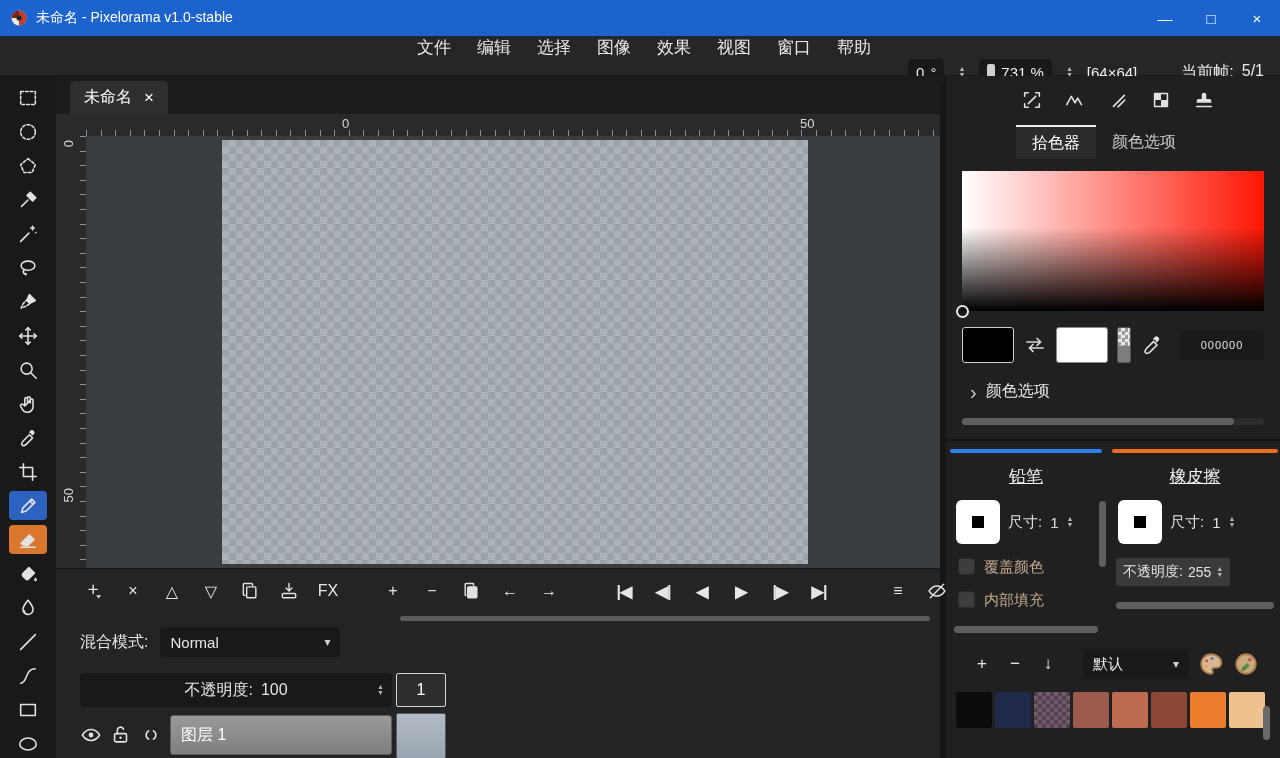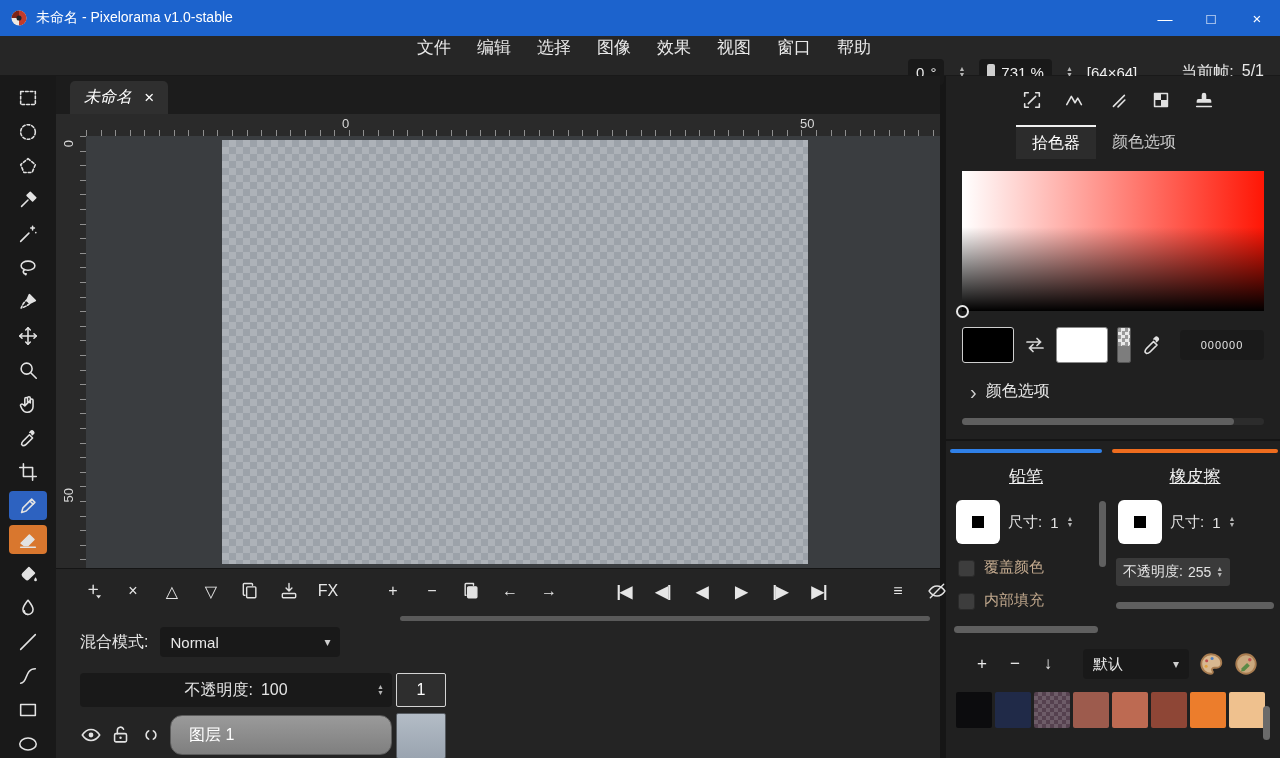--- a/index.html
+++ b/index.html
@@ -36,21 +36,21 @@
     display:flex; align-items:center; justify-content:center; }
   .tool-btn .icon { width:22px; height:22px; display:block; }
 
   .icon svg { width:100%; height:100%; stroke:#e2e2e2; stroke-width:1.7; fill:none;
     stroke-linecap:round; stroke-linejoin:round; display:block; }
 
   
   .main-area { position:absolute; left:56px; top:76px; width:884px; height:682px; background:#242424; }
   .tabbar { height:38px; background:#1c1c1c; display:flex; align-items:flex-end; padding-left:14px; }
   .tab { height:33px; background:#2f2f2f; color:#fff; display:flex; align-items:center; gap:12px;
-    padding:0 14px; font-size:16px; border-radius:5px 5px 0 0;font-style:italic; }
+    padding:0 14px; font-size:16px; border-radius:5px 5px 0 0; }
   .tab-close { font-size:17px; color:#fff; }
   .ruler-corner { position:absolute; left:0; top:38px; width:30px; height:22px; background:#2a2a2a; }
   .ruler-top { position:absolute; left:30px; top:38px; width:854px; height:22px; background:#2a2a2a; overflow:hidden; }
   .ruler-top .ticks { position:absolute; bottom:0; left:0; right:0; height:6px;
     background:repeating-linear-gradient(to right, #8f8f8f 0 1px, transparent 1px 14.6px); }
   .rlabel { position:absolute; top:2px; font-size:13px; color:#d8d8d8; }
   .ruler-left { position:absolute; left:0; top:60px; width:30px; height:432px; background:#2a2a2a; overflow:hidden; }
   .ruler-left .ticks { position:absolute; right:0; top:0; bottom:0; width:6px;
     background:repeating-linear-gradient(to bottom, #8f8f8f 0 1px, transparent 1px 14.6px); }
   .rlabel-v { position:absolute; left:5px; font-size:13px; color:#d8d8d8;
@@ -84,22 +84,22 @@
     color:#e4e4e4; font-size:16px; }
   .opacity-box .stepper { position:absolute; right:8px; }
   .opacity-box { position:absolute; }
   .frame-header { position:absolute; left:340px; top:104px; width:50px; height:34px; background:#2e2e2e;
     border:1px solid #d4d4d4; border-radius:2px; display:flex; align-items:center; justify-content:center;
     color:#fff; font-size:16px; }
   .layer-row { position:absolute; left:24px; top:144px; width:312px; height:44px; display:flex;
     align-items:center; gap:8px; }
   .layer-row .icon { width:22px; height:22px; }
   .layer-name-field { flex:1; height:40px; background:linear-gradient(#9a9a9a,#7f7f7f);
-    border:1px solid #5c5c5c; border-radius:12px; color:#fff; font-size:16px; display:flex;
-    align-items:center; padding:0 18px; }
+    border:1px solid #5c5c5c; border-radius:3px; color:#fff; font-size:16px; display:flex;
+    align-items:center; padding:0 10px; }
   .cel-cell { position:absolute; left:340px; top:144px; width:50px; height:46px;
     background:linear-gradient(#b3bcc6,#9aa4b0); border:1px solid #565b61; border-radius:2px; }
 
   
   .right-panel { position:absolute; left:946px; top:76px; width:334px; height:682px; background:#202020; }
   #rp-toolbar { display:flex; justify-content:flex-end; gap:7px; padding:9px 58px 4px 0; }
   .rp-btn { width:36px; height:30px; border-radius:4px; display:flex; align-items:center; justify-content:center; }
   .rp-btn .icon { width:22px; height:22px; }
   #rp-tabs { display:flex; padding-left:70px; margin-top:6px; height:34px; }
   .rp-tab { padding:0 16px; display:flex; align-items:center; color:#c9c9c9; font-size:16px; }
@@ -134,21 +134,21 @@
   .accent-bar { height:4px; border-radius:2px; }
   .tp-title { text-align:center; color:#f2f2f2; font-size:17px; margin-top:12px;text-decoration:underline; }
   .tp-row { display:flex; align-items:center; gap:8px; padding:12px 6px 0; }
   .brush-btn { width:44px; height:44px; background:#fff; border-radius:6px; position:relative; flex:none; }
   .brush-btn::after { content:""; position:absolute; left:16px; top:16px; width:12px; height:12px; background:#000; }
   .tp-label { color:#e2e2e2; font-size:15px; }
   .tp-value { color:#e2e2e2; font-size:15px; }
   .spin-pill { display:flex; align-items:center; gap:5px; background:#3a3a3a; border-radius:3px;
     height:28px; padding:0 7px; margin:14px 4px 0; width:fit-content; }
   .spin-pill .tp-label, .spin-pill .tp-value { font-size:14px; }
-  .cb-row { display:flex; align-items:flex-end; gap:9px; padding:14px 8px 0; }
+  .cb-row { display:flex; align-items:flex-start; gap:9px; padding:14px 8px 0; }
   .checkbox { width:17px; height:17px; background:#3d3d3d; border:1px solid #2a2a2a; border-radius:3px; flex:none; }
   .cb-label { color:#c2a98e; font-size:15px; }
   .tp-vscroll { position:absolute; right:-4px; top:52px; width:7px; height:66px; background:#5f5f5f; border-radius:4px; }
   .tp-hscroll { margin:16px 4px 0; height:7px; background:#5f5f5f; border-radius:4px; }
 
   .palette-bar { display:flex; align-items:center; gap:9px; padding:16px 0 0 24px; }
   .pal-btn { width:24px; height:26px; display:flex; align-items:center; justify-content:center;
     color:#ececec; font-size:17px; }
   .palette-select { width:106px; height:30px; background:#191919; border-radius:4px; display:flex;
     align-items:center; padding:0 10px; color:#e8e8e8; font-size:15px; margin-left:14px; }

